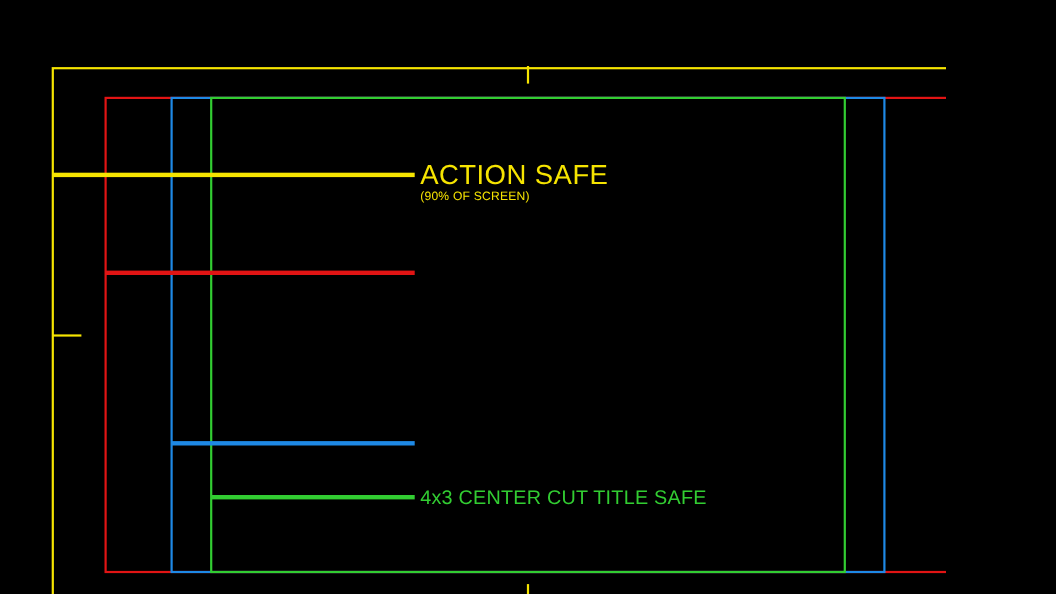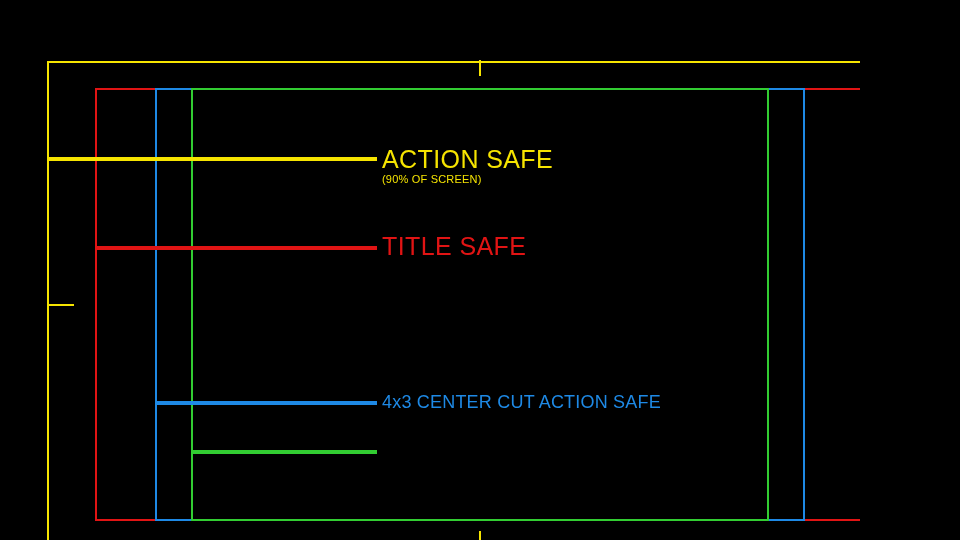--- a/index.html
+++ b/index.html
@@ -73,18 +73,17 @@
   <div class="tick right"></div>
 
   <div class="leader action"></div>
   <div class="leader title"></div>
   <div class="leader cc-action"></div>
   <div class="leader cc-title"></div>
 
   <div class="label big c-action pos-action-title">ACTION SAFE</div>
   <div class="label sub c-action pos-action-sub">(90% OF SCREEN)</div>
 
-  <div class="label big c-title pos-title-title">TITLE SAFE</div>
 
-  <div class="label mid c-cc-action pos-cc-action-title">4x3 CENTER CUT ACTION SAFE</div>
 
+  <div class="label mid c-cc-title pos-cc-title-title">4x3 CENTER CUT TITLE SAFE</div>
 
 </div>
 
 </body></html>

